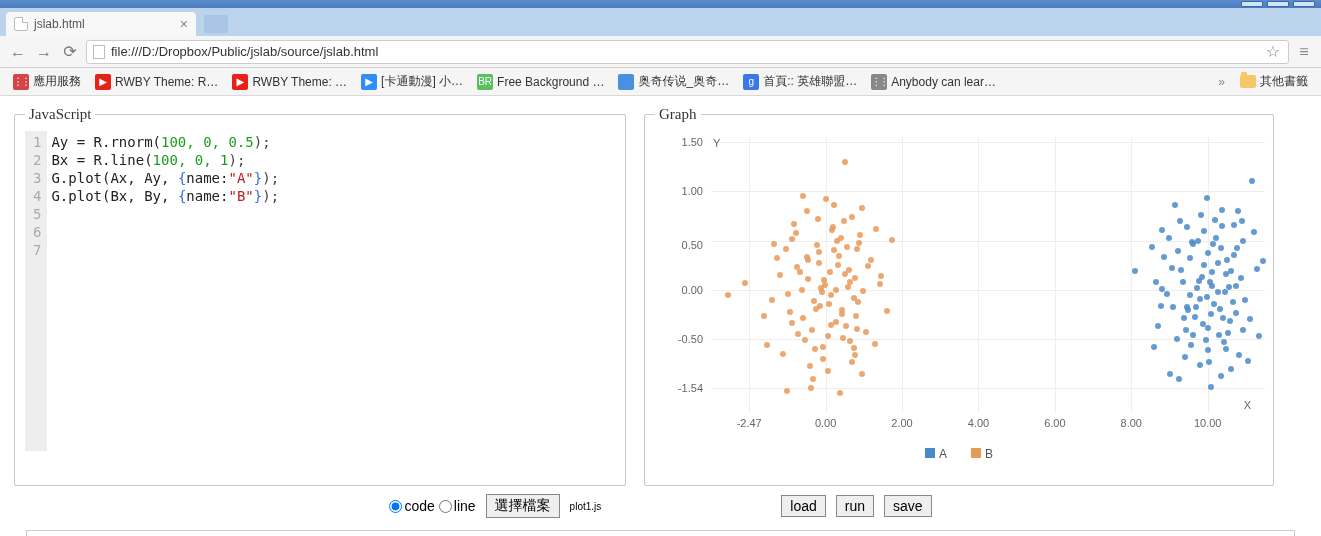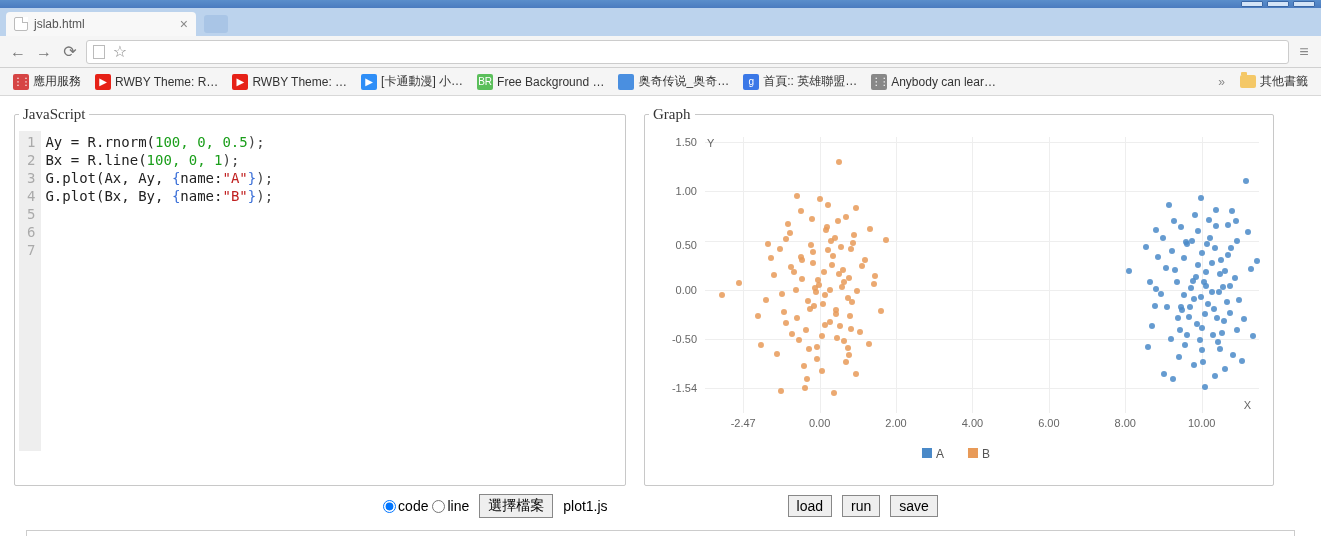--- a/index.html
+++ b/index.html
@@ -39,21 +39,21 @@
   .bm-icon { width:16px; height:16px; border-radius:2px; display:flex; align-items:center; justify-content:center; font-size:10px; color:#fff; flex-shrink:0; }
   .bookmark-bar .chev { color:#888; margin:0 4px; }
   .bookmark-bar .right { margin-left:auto; display:flex; align-items:center; gap:6px; }
   .folder-icon { width:16px; height:13px; background:#f4c867; border-radius:2px; position:relative; }
   .folder-icon::before { content:""; position:absolute; top:-3px; left:1px; width:6px; height:3px; background:#f4c867; border-radius:1px 1px 0 0; }
 
   
   .page { padding:10px 14px; display:flex; flex-direction:column; gap:8px; }
   .panels { display:flex; gap:18px; }
 
-  fieldset.panel { border:1px solid #c8c8c8; border-radius:2px; padding:8px 10px 10px 4px; position:relative; }
+  fieldset.panel { border:1px solid #c8c8c8; border-radius:2px; padding:8px 10px 10px 10px; position:relative; }
   fieldset.panel legend { padding:0 4px; font-family: "Times New Roman", serif; font-size:15px; color:#333; }
 
   .code-panel { width:612px; height:380px; }
   .graph-panel { width:630px; height:380px; }
 
   
   .editor { display:flex; font-family: Consolas, monospace; font-size:14px; background:#fff; height:320px; }
   .gutter { background:#eee; color:#aaa; text-align:right; padding:2px 6px 2px 8px; user-select:none; }
   .gutter div { height:18px; line-height:18px; }
   .codelines { padding:2px 4px; }
@@ -83,21 +83,21 @@
 
   
   .controls { display:flex; align-items:center; justify-content:center; gap:10px; }
   .controls .group { display:flex; align-items:center; gap:4px; }
   .controls button, .controls .filebtn {
     font-size:14px; padding:2px 8px; background:#efefef; border:1px solid #888;
     cursor:pointer; font-family: inherit;
   }
   .controls .spacer { width:160px; }
   .controls label { font-size:14px; display:flex; align-items:center; gap:2px; }
-  .filename { font-size:14px; }
+  .filename { font-size:10px; }
 
   .bottom-box { border:1px solid #ccc; height:14px; margin:4px 12px 0 12px; }
 </style>
 </head>
 <body>
 
 <div class="win-controls">
   <div class="win-btn"></div>
   <div class="win-btn"></div>
   <div class="win-btn"></div>
@@ -111,20 +111,21 @@
   </div>
   <div class="new-tab"></div>
 </div>
 
 <div class="chrome-toolbar">
   <div class="nav-btn">←</div>
   <div class="nav-btn">→</div>
   <div class="nav-btn">⟳</div>
   <div class="omnibox">
     <span class="file-icon"></span>
+    <input type="text" value="file:///D:/Dropbox/Public/jslab/source/jslab.html" style="">
     <span class="star-icon">☆</span>
   </div>
   <div class="menu-icon">≡</div>
 </div>
 
 <div class="bookmark-bar" id="bmbar">
 
 <div class="bookmark-item">
       <span class="bm-icon" style="background: rgb(214, 69, 69); letter-spacing: -2px;">⋮⋮</span>
       <span>應用服務</span>

